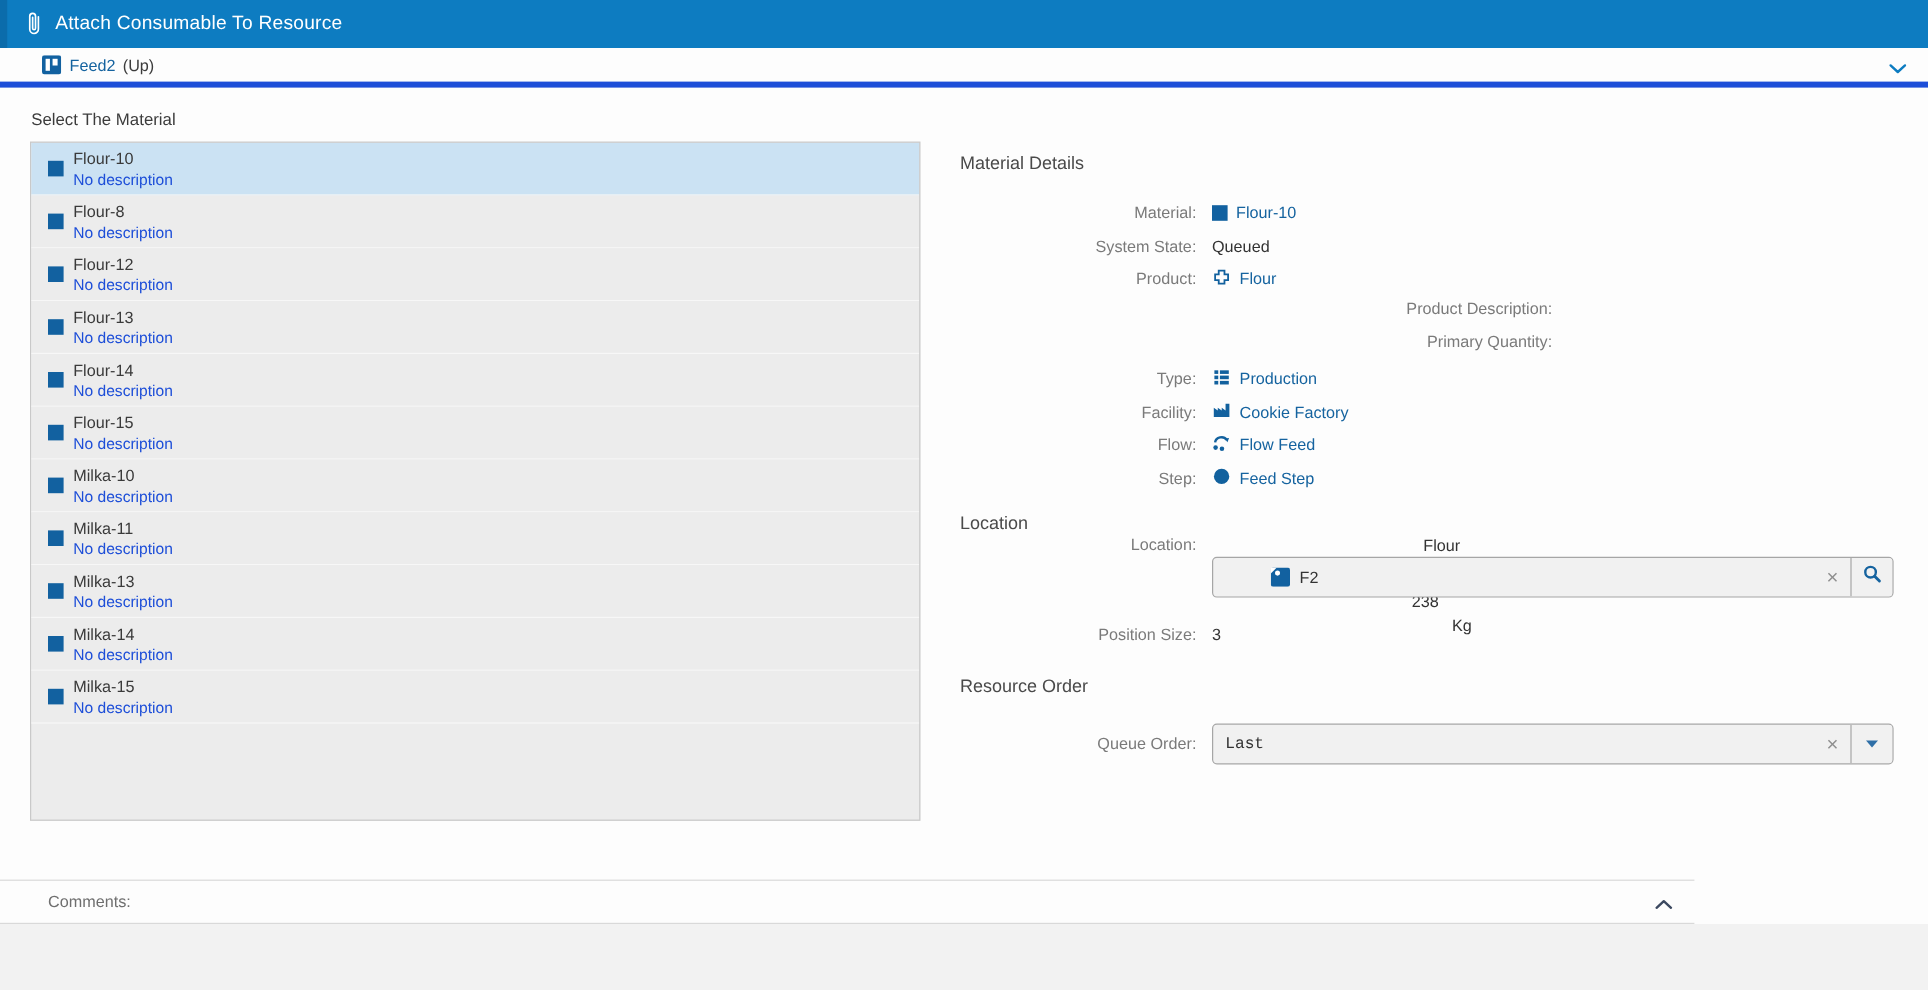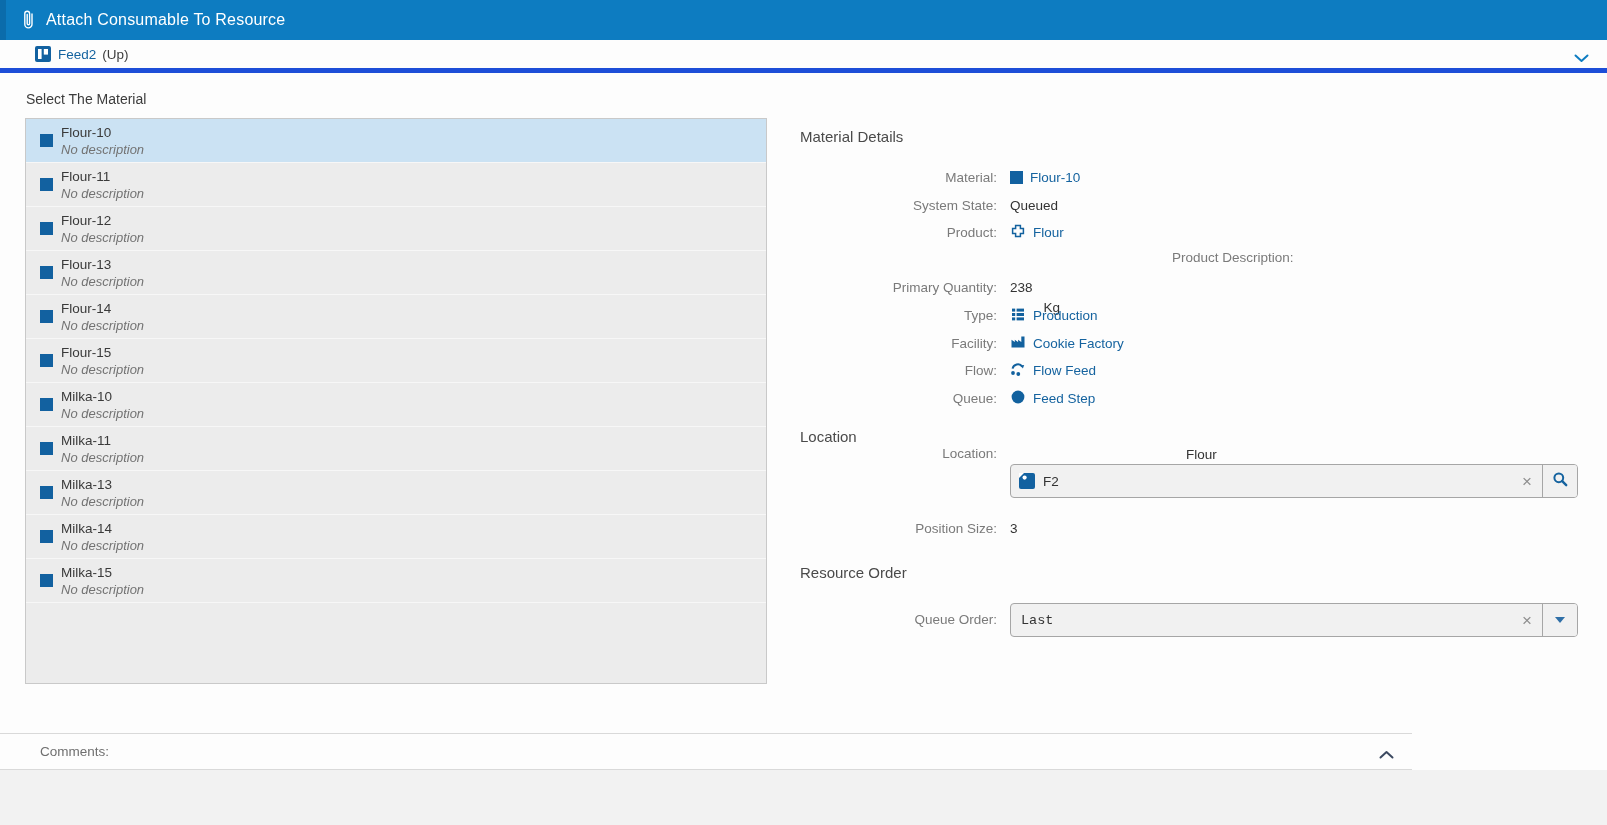--- a/index.html
+++ b/index.html
@@ -32,21 +32,21 @@
   
   .select-label { position:absolute; left:26px; top:91px; font-size:14px; color:#3c3c3c; }
   .mat-list {
     position:absolute; left:25px; top:118px; width:742px; height:566px;
     background:#ececec; border:1px solid #c9c9c9; overflow:hidden;
   }
   .mrow { position:relative; height:44px; background:#ececec; border-bottom:1px solid #f7f7f7; cursor:pointer; }
   .mrow.selected { background:#cbe2f3; }
   .mrow .sq { position:absolute; left:14px; top:15px; width:13px; height:13px; background:#1261a0; }
   .mrow .nm { position:absolute; left:35px; top:6px; font-size:13.5px; color:#3a3a3a; }
-  .mrow .ds { position:absolute; left:35px; top:23px; font-size:13px; font-style:italic; color:#737373; }
+  .mrow .ds { position:absolute; left:35px; top:23px; font-size:13px; color:#1d4ed8; }
   
   .sec-h { position:absolute; left:800px; font-size:15px; color:#4a4a4a; }
   .drow { position:absolute; left:800px; width:790px; display:flex; align-items:center; height:20px; }
   .dlabel { width:197px; flex:0 0 197px; text-align:right; font-size:13.5px; color:#7a7a7a; }
   .dval { margin-left:13px; font-size:13.5px; color:#333; display:flex; align-items:center; gap:7px; }
   .dval.link { color:#15639f; cursor:pointer; }
   .dval .msq { display:inline-block; width:13px; height:13px; background:#1261a0; }
   .unit { margin-left:4px;margin-top:40px; }
   
   .ctl {
@@ -110,21 +110,21 @@
 <div class="select-label">Select The Material</div>
 
 <div class="mat-list">
   <div class="mrow selected">
     <span class="sq"></span>
     <div class="nm">Flour-10</div>
     <div class="ds">No description</div>
   </div>
   <div class="mrow">
     <span class="sq"></span>
-    <div class="nm">Flour-11</div>
+    <div class="nm">Flour-8</div>
     <div class="ds">No description</div>
   </div>
   <div class="mrow">
     <span class="sq"></span>
     <div class="nm">Flour-12</div>
     <div class="ds">No description</div>
   </div>
   <div class="mrow">
     <span class="sq"></span>
     <div class="nm">Flour-13</div>
@@ -188,21 +188,21 @@
         <path d="M5.6 2.6h4.8v3h3v4.8h-3v3H5.6v-3h-3V5.6h3z" stroke="#12619e" stroke-width="1.5"></path>
       </svg>
     </span>
     <span>Flour</span>
   </span>
 </div>
 <div class="drow" style="top:250px;flex-direction:column;">
   <span class="dlabel">Product Description:</span>
   <span class="dval">Flour</span>
 </div>
-<div class="drow" style="top:277px;">
+<div class="drow" style="top:277px;flex-direction:column;">
   <span class="dlabel">Primary Quantity:</span>
   <span class="dval">
     <span>238</span>
     <span class="unit">Kg</span>
   </span>
 </div>
 <div class="drow" style="top:305px;">
   <span class="dlabel">Type:</span>
   <span class="dval link">
     <span>
@@ -237,35 +237,35 @@
         <circle cx="3" cy="12" r="1.9" fill="#12619e"></circle>
         <circle cx="8.3" cy="13" r="1.9" fill="#12619e"></circle>
         <path d="M2.6 7.6 C3.2 3.4, 9.6 1.6, 12.2 5.6" stroke="#12619e" stroke-width="2" fill="none"></path>
         <path d="M14.2 4.0 l-3.8 0.5 2.5 3z" fill="#12619e"></path>
       </svg>
     </span>
     <span>Flow Feed</span>
   </span>
 </div>
 <div class="drow" style="top:388px;">
-  <span class="dlabel">Queue:</span>
+  <span class="dlabel">Step:</span>
   <span class="dval link">
     <span>
       <svg width="16" height="16" viewBox="0 0 16 16">
           <circle cx="8" cy="8" r="6.4" fill="#12619e"></circle>
         </svg>
     </span>
     <span>Feed Step</span>
   </span>
 </div>
 
 <div class="sec-h" style="top:428px;">Location</div>
 
 <div class="flabel" style="top:446px;">Location:</div>
-<div class="ctl" style="top:464px;">
+<div class="ctl" style="top:464px;padding-left:40px;">
   <div class="field">
     <span class="fic">
       <svg width="16" height="16" viewBox="0 0 16 16">
         <rect width="16" height="16" rx="2" fill="#1261a0"></rect>
         <path d="M0 0 L5 0 L0 5 Z" fill="#fff"></path>
         <circle cx="5.6" cy="4.6" r="2.1" fill="#fff"></circle>
       </svg>
     </span>
     <span class="ftext">F2</span>
     <span class="clear">×</span>

